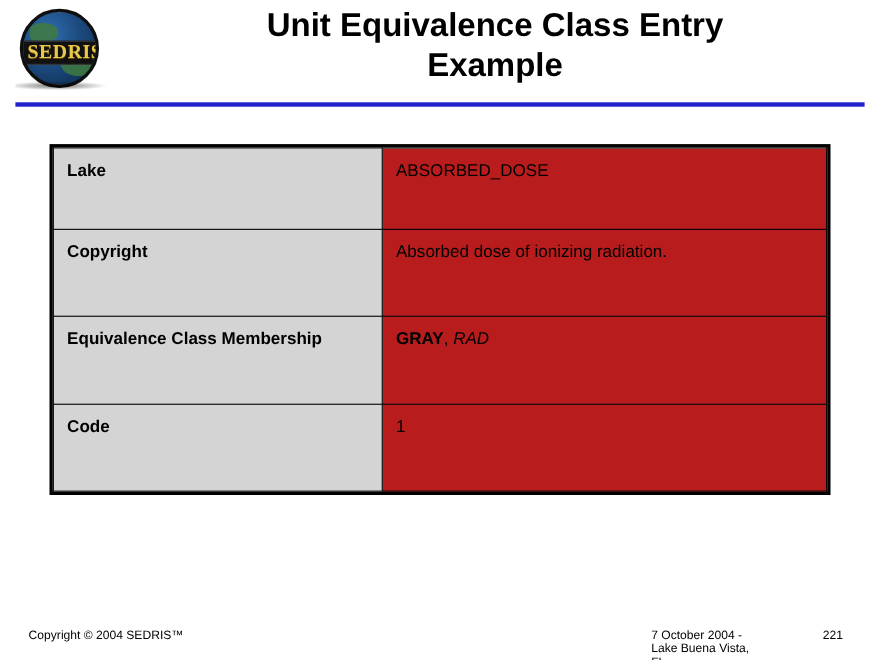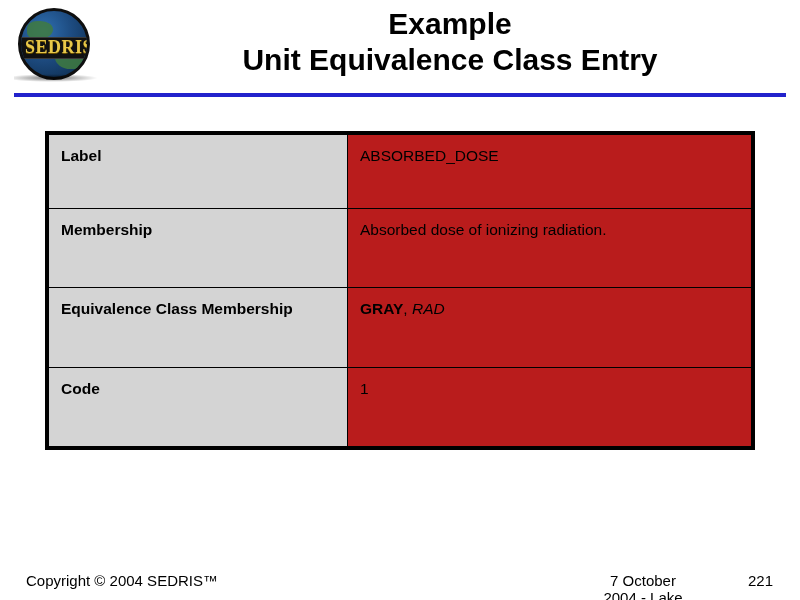--- a/index.html
+++ b/index.html
@@ -159,23 +159,22 @@
   .v-bold { font-weight: bold; }
   .v-ital { font-style: italic; }
 
   
   .footer {
     position: absolute;
     left: 0;
     bottom: 14px;
     width: 694px;
     height: 14px;
-    font-size: 15px;
+    font-size: 11px;
     color: #000000;
-    text-align: center;
   }
   .footer-left {
     position: absolute;
     left: 26px;
     top: 0;
   }
   .footer-center {
     position: absolute;
     left: 289px;
     top: 0;
@@ -200,36 +199,36 @@
     <div class="logo-globe">
       <div class="logo-land-1"></div>
       <div class="logo-land-2"></div>
       <div class="logo-band"></div>
       <div class="logo-text">SEDRIS</div>
     </div>
     <div class="logo-shadow"></div>
   </div>
 
   <div class="title-block">
+    <div class="title-line">Unit Equivalence Class Entry</div>
     <div class="title-line">Example</div>
-    <div class="title-line">Unit Equivalence Class Entry</div>
   </div>
 
   <div class="header-rule"></div>
 </div>
 
 <div class="table-wrap">
   <table class="entry-table">
     <tbody>
       <tr class="row-label">
-        <td class="label-cell">Label</td>
+        <td class="label-cell">Lake</td>
         <td class="value-cell">ABSORBED_DOSE</td>
       </tr>
       <tr class="row-def">
-        <td class="label-cell">Membership</td>
+        <td class="label-cell">Copyright</td>
         <td class="value-cell">Absorbed dose of ionizing radiation.</td>
       </tr>
       <tr class="row-member">
         <td class="label-cell">Equivalence Class Membership</td>
         <td class="value-cell">
           <span class="v-bold">GRAY</span><span>, </span><span class="v-ital">RAD</span>
         </td>
       </tr>
       <tr class="row-code">
         <td class="label-cell">Code</td>

